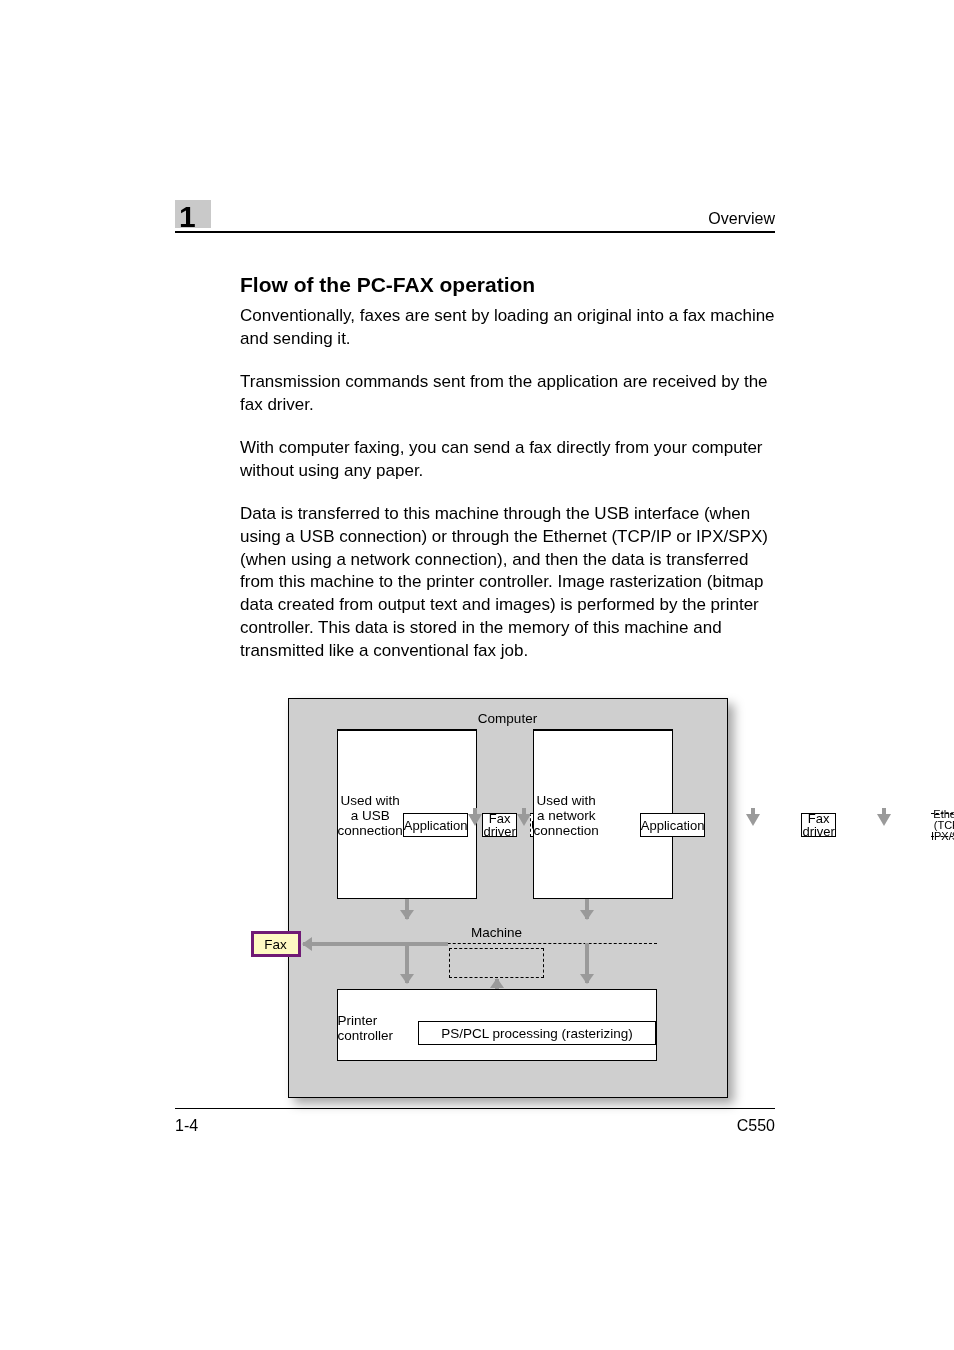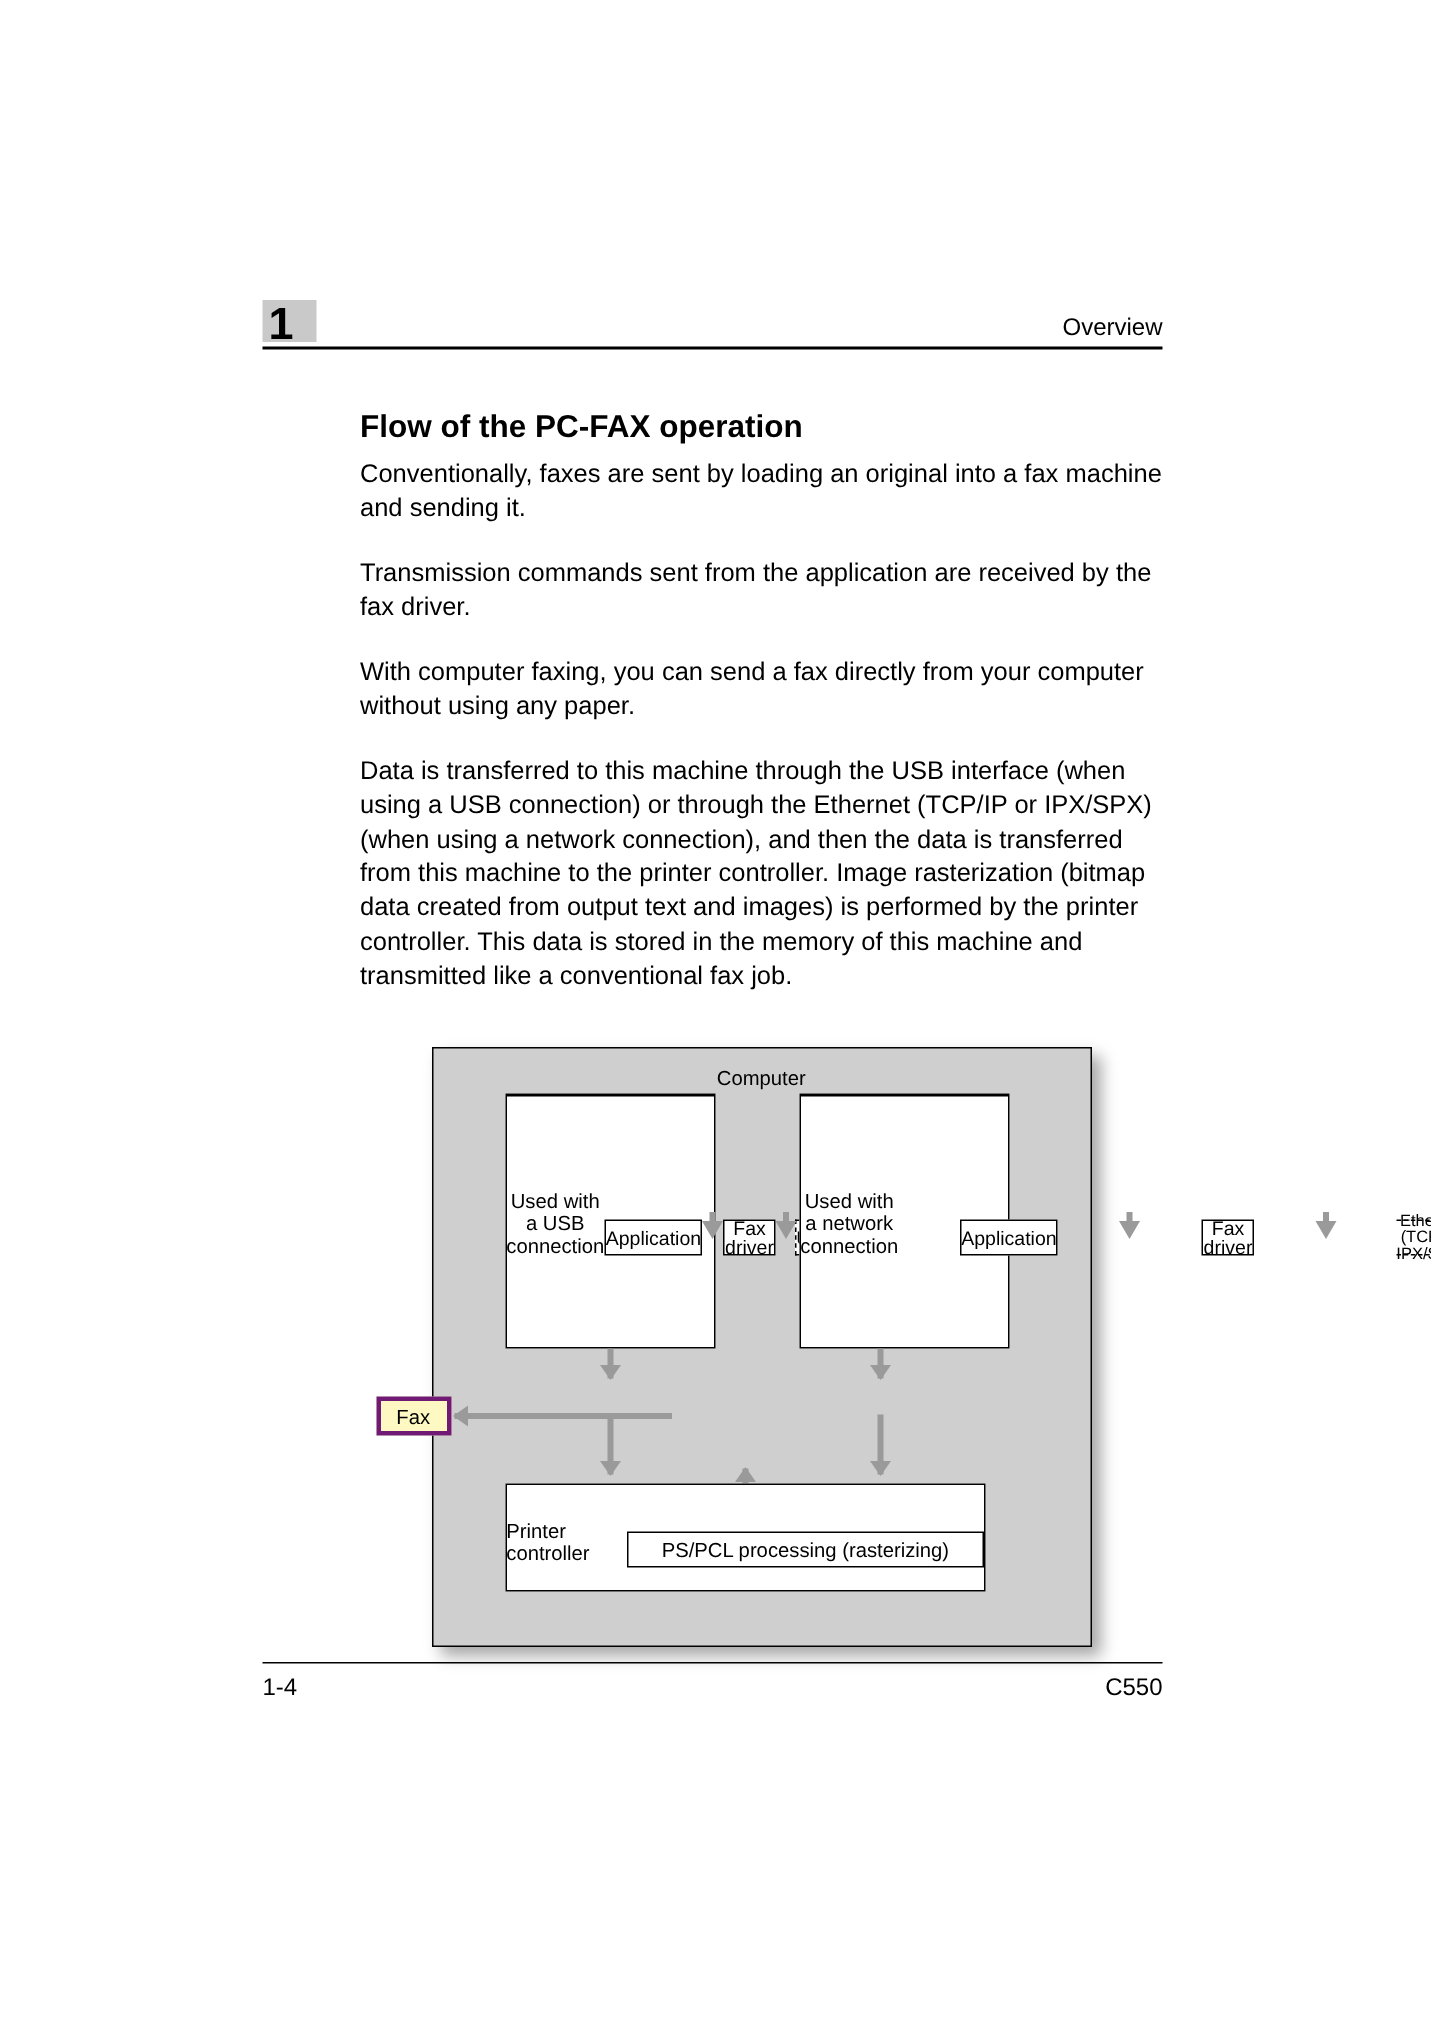--- a/index.html
+++ b/index.html
@@ -153,20 +153,25 @@
         <div class="minibox">Application</div>
         <div class="arrow-down"></div>
         <div class="minibox">Fax driver</div>
         <div class="arrow-down"></div>
         <div class="minibox eth">Ethernet (TCP/IP, IPX/SPX)</div>
       </div>
 
       <div class="thin-arrow-down" style="position:absolute; left:116px; top:200px; height:20px;"></div>
       <div class="thin-arrow-down" style="position:absolute; left:296px; top:200px; height:20px;"></div>
 
+      <div style="position:absolute; left:48px; top:224px; width:320px; height:60px;">
+        <div class="machine-label">Machine</div>
+        <div style="position:absolute; left:0; top:20px; width:320px; border-top:1.2px dashed #000;"></div>
+        <div class="dashed-box" style="left:112px; top:25px;"></div>
+      </div>
 
       <div class="fax-box">Fax</div>
       <div class="h-arrow-left" style="left:14px; top:243px; width:145px;"></div>
 
       <div class="thin-arrow-down" style="position:absolute; left:116px; top:244px; height:40px;"></div>
       <div class="thin-arrow-up" style="position:absolute; left:206px; top:280px; height:10px;"></div>
       <div class="thin-arrow-down" style="position:absolute; left:296px; top:244px; height:40px;"></div>
 
       <div class="panel panel-last">
         <div>Printer controller</div>

